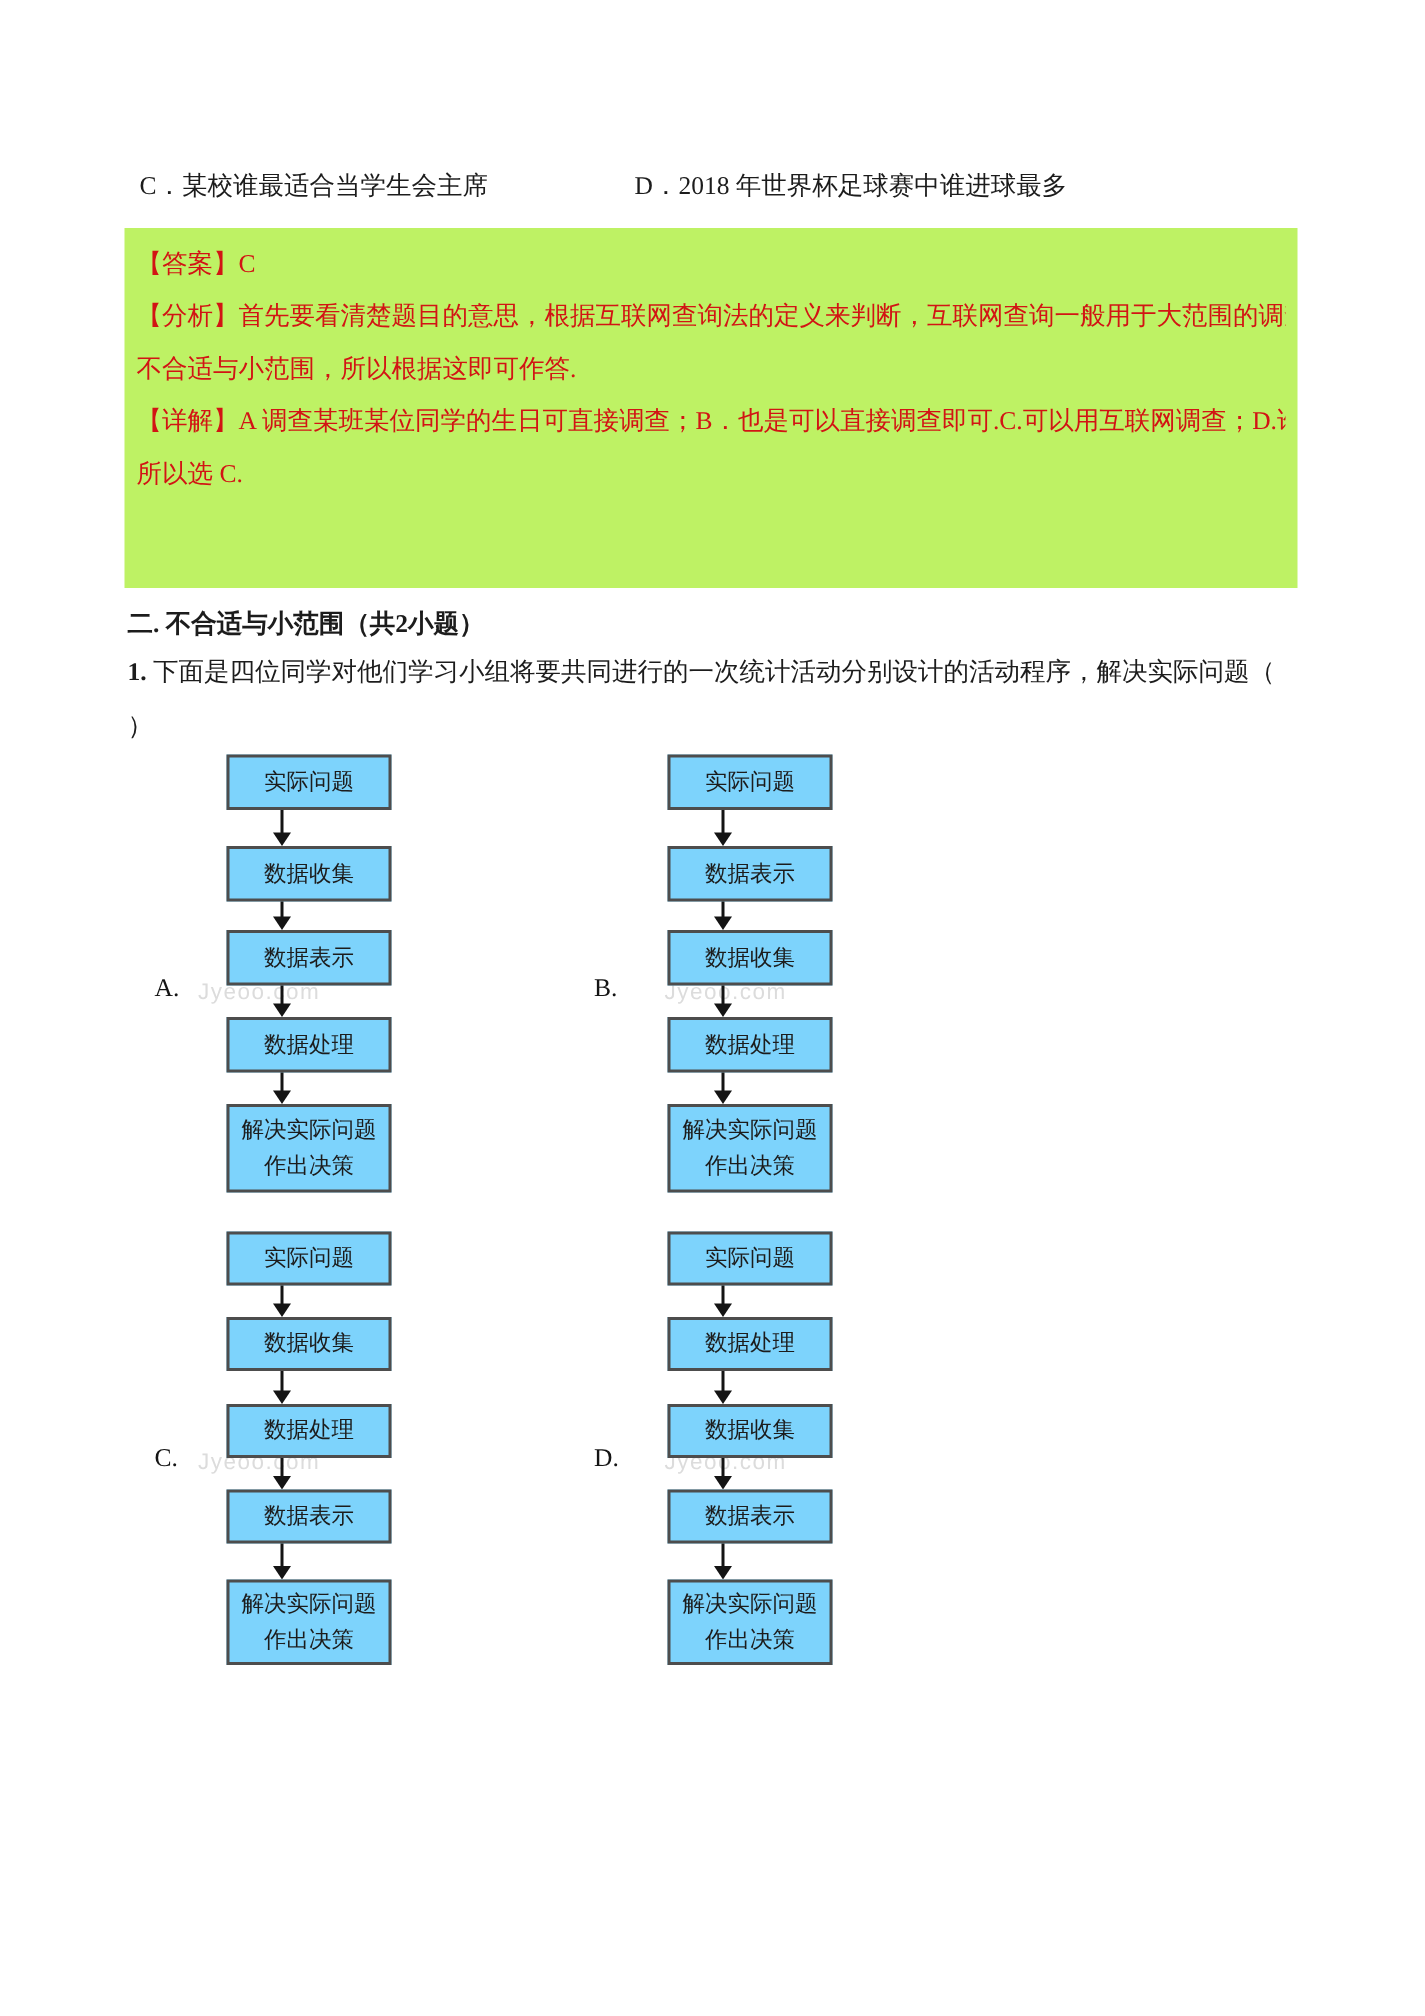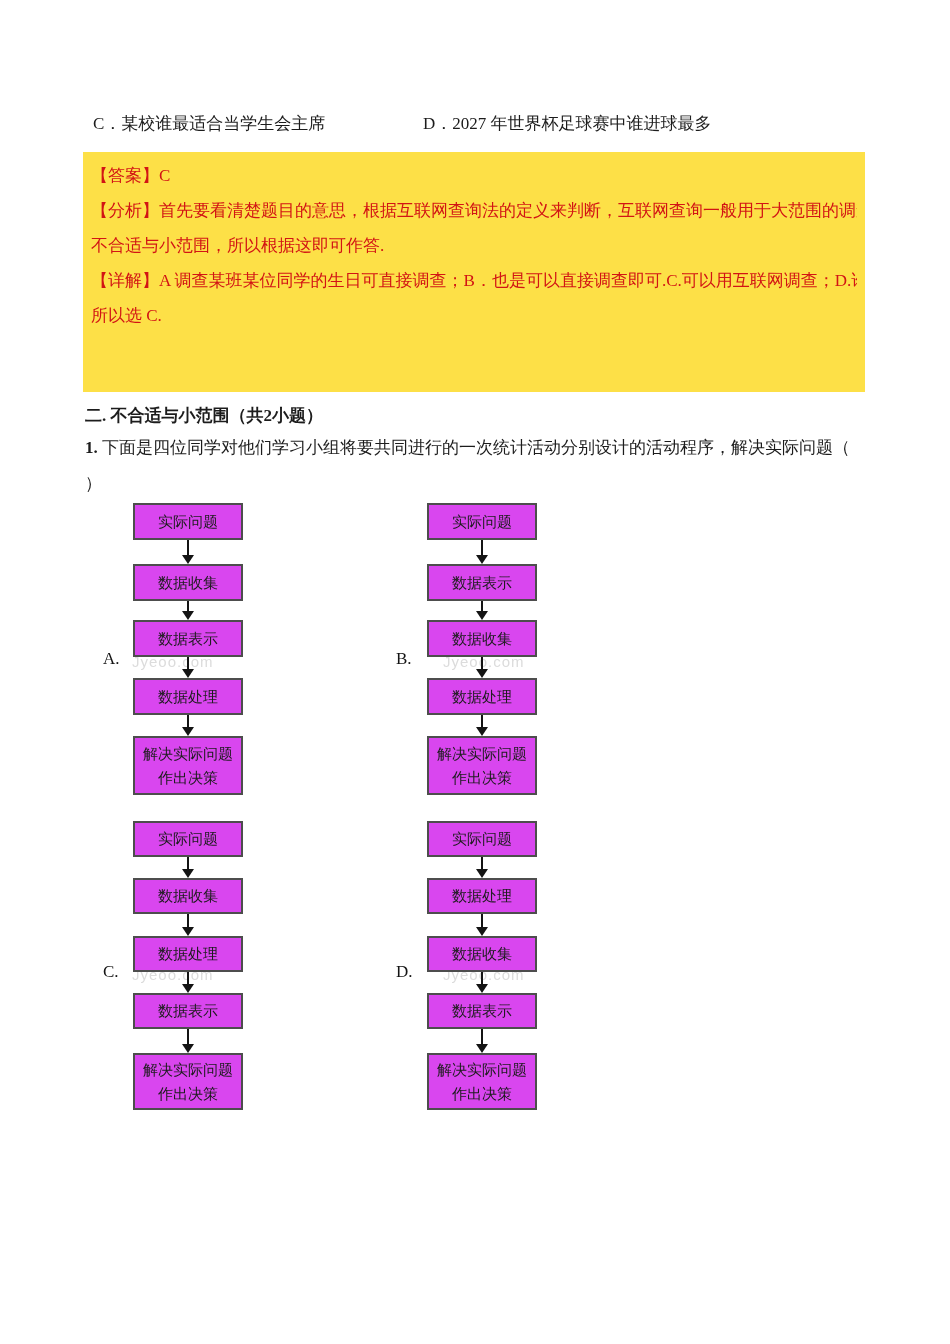--- a/index.html
+++ b/index.html
@@ -10,46 +10,47 @@
     background:#ffffff;
     font-family:"Liberation Serif","DejaVu Serif",serif;
     color:#1c1c1c;
     font-size:17px;
     overflow:hidden;
     border-radius:24px;
   }
   .abs{position:absolute;}
   .opt{white-space:nowrap;}
   .shaded-block{
-    background:#fde047;
+    background:#bef264;
     color:#d21414;
     padding:6px 8px 0 8px;
     box-sizing:border-box;
   }
   .shaded-block .ln{
     line-height:35px;
     white-space:nowrap;
     overflow:hidden;
   }
   .section-title{font-weight:700;white-space:nowrap;}
   .q-line{white-space:nowrap;}
   .q-num{font-weight:700;}
   .flow-box{
     position:absolute;
     box-sizing:border-box;
     border:2px solid #4d4d4d;
-    background:#d946ef;
+    background:#7dd3fc;
     display:flex;
     flex-direction:column;
     align-items:center;
     justify-content:center;
     font-size:15px;
     line-height:24px;
     text-align:center;
     white-space:nowrap;
+    margin-left:18px;
   }
   .flow-arrow{position:absolute;width:12px;}
   .flow-arrow .stem{
     position:absolute;left:5px;top:0;bottom:7px;width:2px;background:#141414;
   }
   .flow-arrow .head{
     position:absolute;left:0;bottom:0;width:0;height:0;
     border-left:6px solid transparent;
     border-right:6px solid transparent;
     border-top:9px solid #141414;
@@ -61,21 +62,21 @@
     letter-spacing:1px;
     font-family:"Liberation Sans","DejaVu Sans",sans-serif;
   }
 </style>
 </head>
 <body>
 
 <div class="page">
 
   <div class="abs opt" style="left:93px; top:112px;">C．某校谁最适合当学生会主席</div>
-  <div class="abs opt" style="left:423px; top:112px;">D．2027 年世界杯足球赛中谁进球最多</div>
+  <div class="abs opt" style="left:423px; top:112px;">D．2018 年世界杯足球赛中谁进球最多</div>
 
   <div class="abs shaded-block" id="answer-block-1" style="left:83px; top:152px; width:782px; height:240px;">
       <div class="ln">【答案】C</div>
       <div class="ln">【分析】首先要看清楚题目的意思，根据互联网查询法的定义来判断，互联网查询一般用于大范围的调查，</div>
       <div class="ln">不合适与小范围，所以根据这即可作答.</div>
       <div class="ln">【详解】A 调查某班某位同学的生日可直接调查；B．也是可以直接调查即可.C.可以用互联网调查；D.谁进</div>
       <div class="ln">所以选 C.</div>
     </div>
 
   <div class="abs section-title" style="left:85px; top:404px;">二. 不合适与小范围（共2小题）</div>

